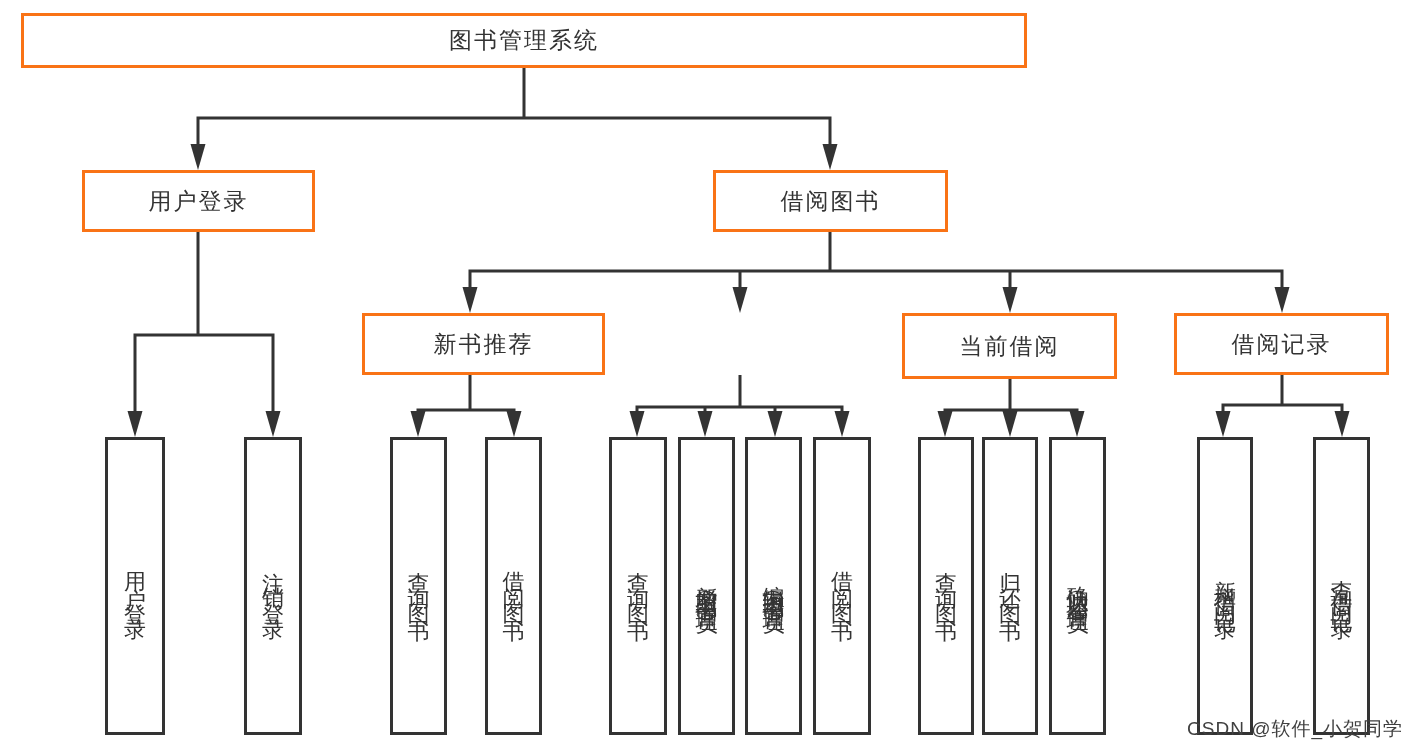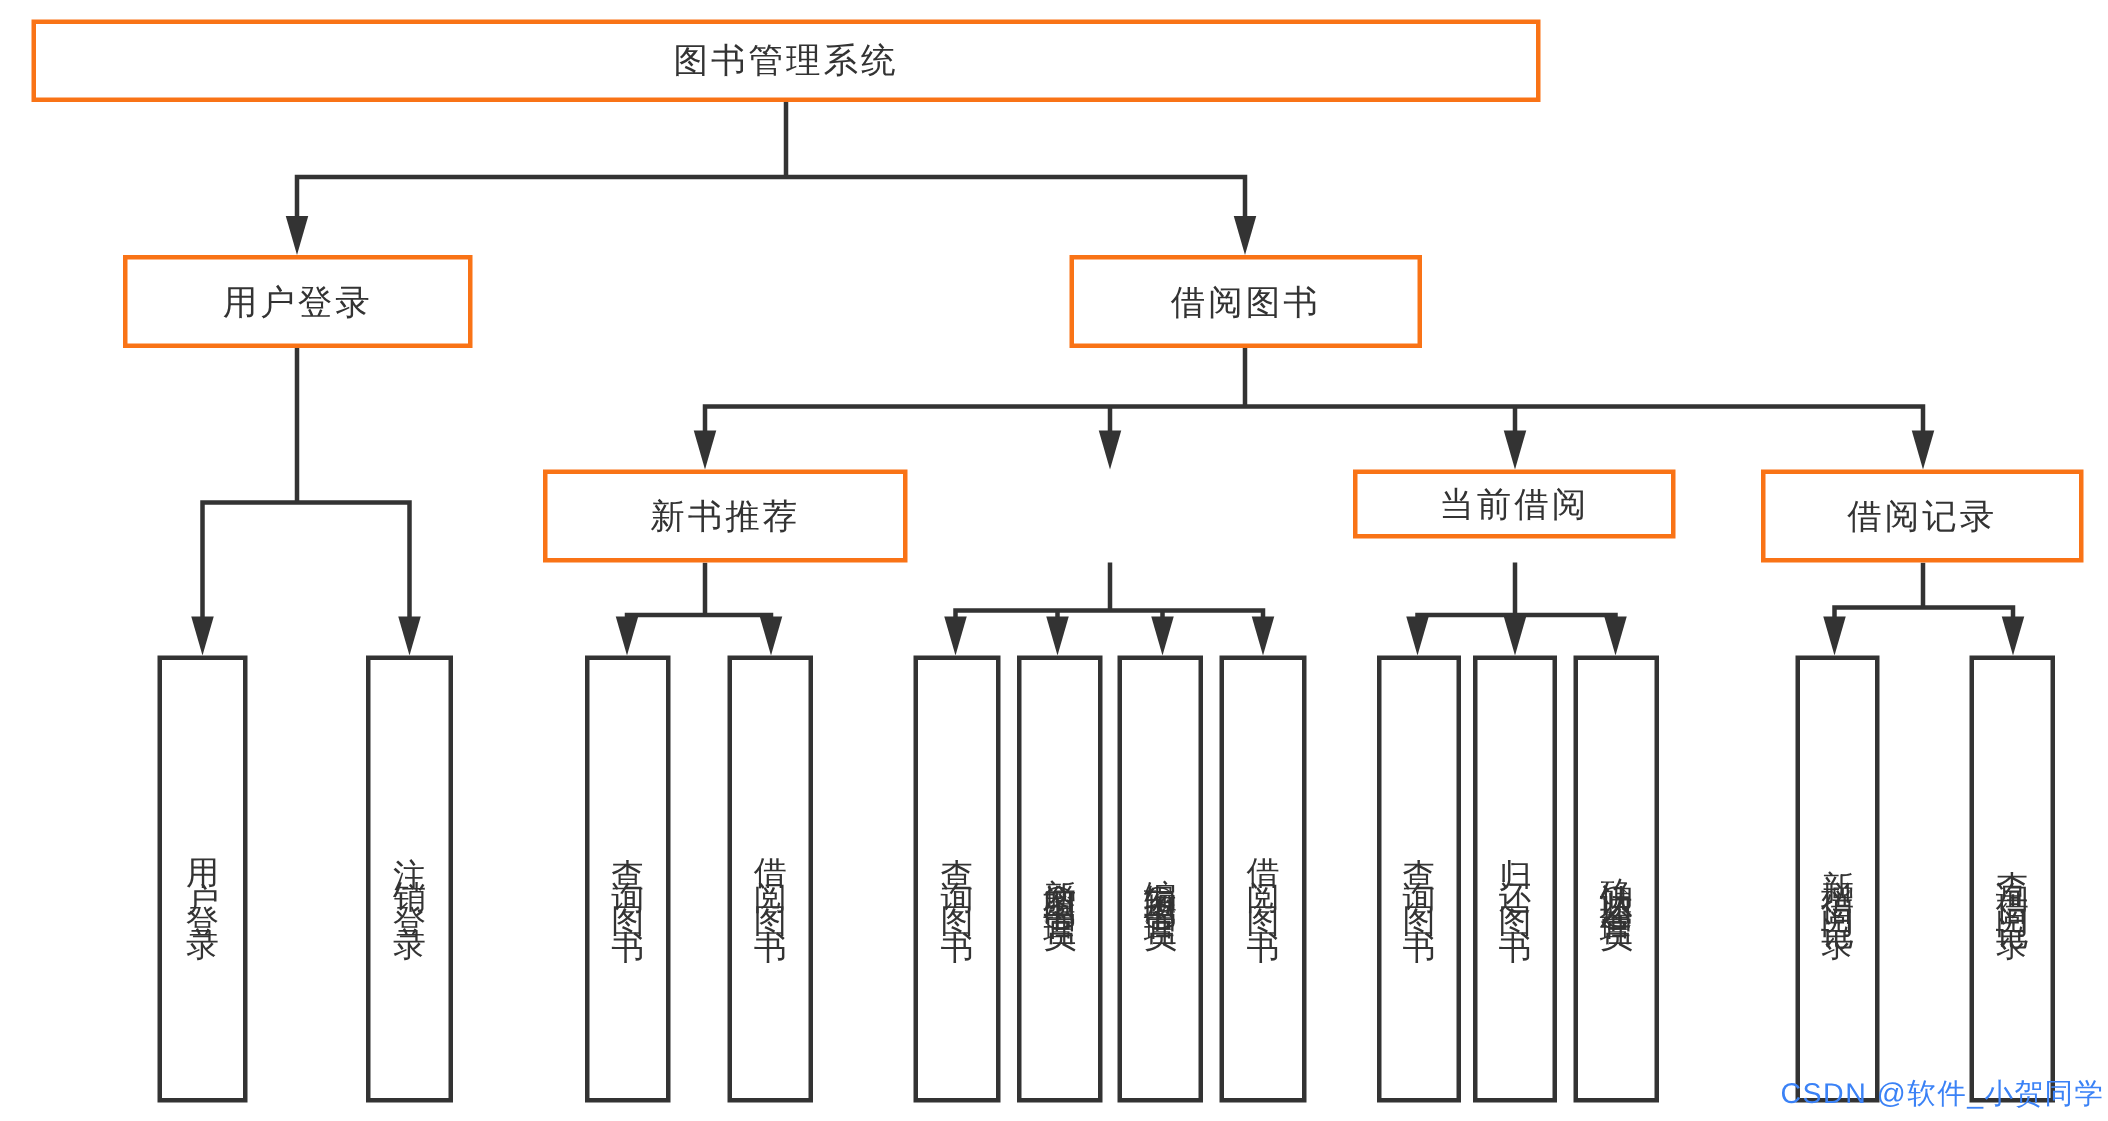--- a/index.html
+++ b/index.html
@@ -54,21 +54,21 @@
   }
   .ls-4 .vtext { letter-spacing: 16px; }
   .ls-6 .vtext { letter-spacing: 8px; }
   .ls-9 .vtext { letter-spacing: 4px; }
   .watermark {
     position: absolute;
     top: 716px;
     right: 2px;
     font-size: 19px;
     letter-spacing: 1px;
-    color: #3b82f6;
+    color: #404040;
     z-index: 10;
   }
 </style>
 </head>
 <body>
 
 <div class="stage">
 
   <svg class="connectors" viewBox="0 0 1405 747" xmlns="http://www.w3.org/2000/svg">
 
@@ -141,21 +141,21 @@
   <div class="node" style="left:82px; top:170px; width:233px; height:62px;">
     <span>用户登录</span>
   </div>
   <div class="node" style="left:713px; top:170px; width:235px; height:62px;">
     <span>借阅图书</span>
   </div>
 
   <div class="node" style="left:362px; top:313px; width:243px; height:62px;">
     <span>新书推荐</span>
   </div>
-  <div class="node" style="left:902px; top:313px; width:215px; height:46px;">
+  <div class="node" style="left:902px; top:313px; width:215px; height:66px;">
     <span>当前借阅</span>
   </div>
   <div class="node" style="left:1174px; top:313px; width:215px; height:62px;">
     <span>借阅记录</span>
   </div>
 
   <div class="leaf ls-4" style="left:105px; width:60px;">
     <span class="vtext">用户登录</span>
   </div>
   <div class="leaf ls-4" style="left:244px; width:58px;">

